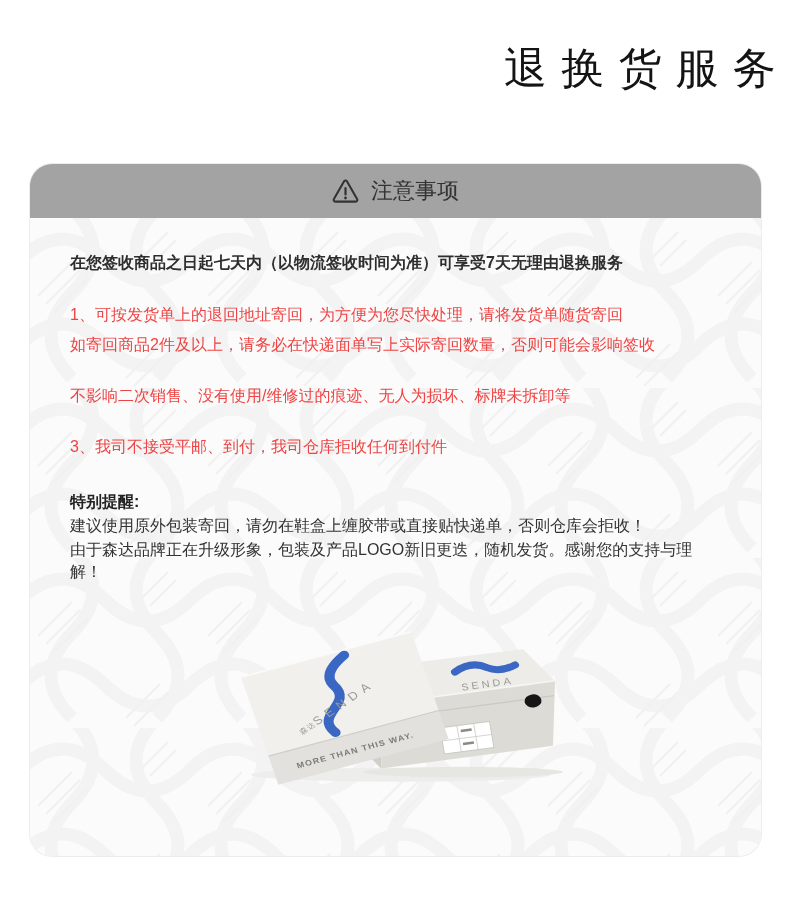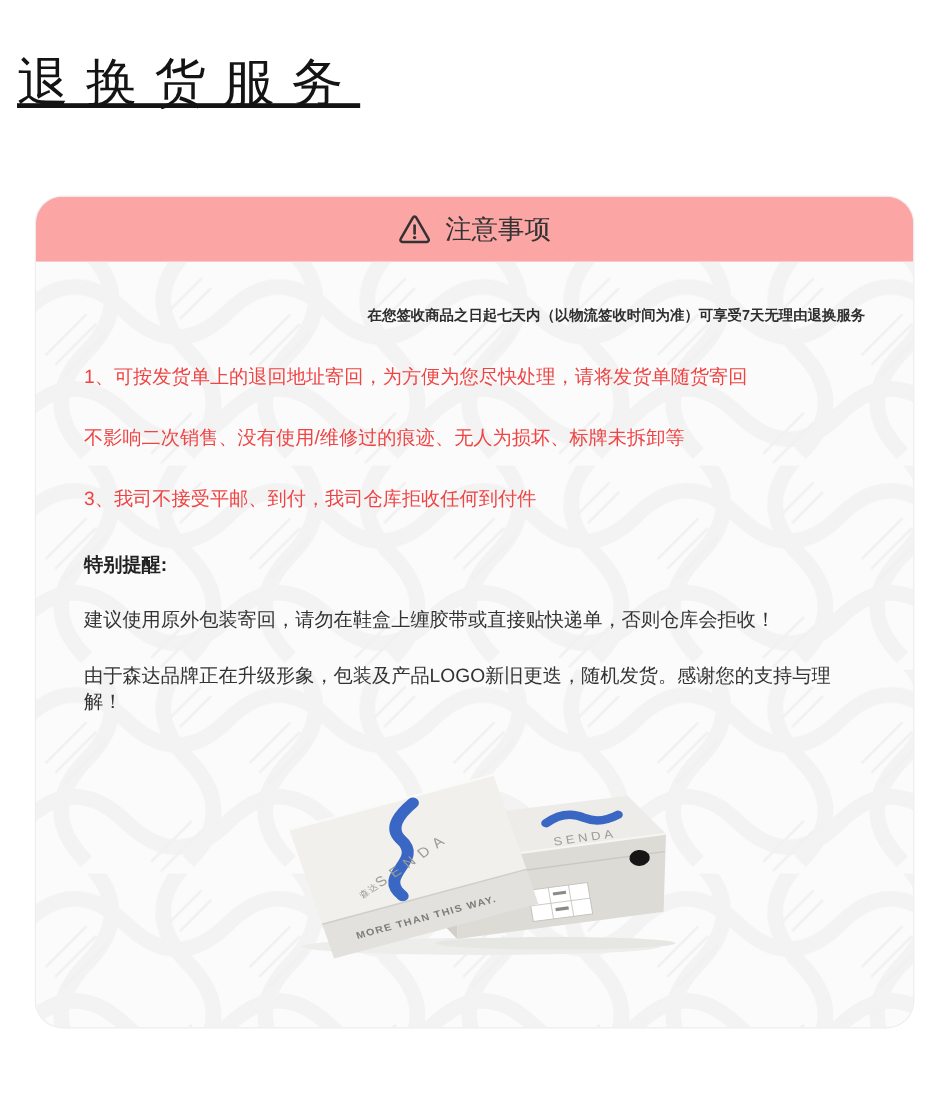--- a/index.html
+++ b/index.html
@@ -3,53 +3,53 @@
 <meta charset="utf-8">
 <style>
   html,body{margin:0;padding:0;}
   body{
     width:790px;height:914px;position:relative;background:#ffffff;
     font-family:"Liberation Sans","DejaVu Sans",sans-serif;
     color:#333;overflow:hidden;
   }
   .page-title{
     margin:0;padding-top:40px;
-    text-align:left;font-size:43px;font-weight:500;color:#141414;
-    letter-spacing:0.33em;text-indent:0.33em;text-decoration:underline;
+    text-align:right;font-size:43px;font-weight:500;color:#141414;
+    letter-spacing:0.33em;text-indent:0.33em;
   }
   .notice-card{
     position:absolute;left:30px;top:164px;width:731px;height:692px;
     border-radius:22px;overflow:hidden;
     box-shadow:0 0 0 1px #ededed;
     background:#fbfbfb;
   }
   .notice-header{
-    height:54px;background:#fca5a5;
+    height:54px;background:#a3a3a3;
     display:flex;align-items:center;justify-content:center;gap:12px;
     font-size:22px;color:#333;font-weight:500;
   }
   .warn-icon{display:block;}
   .notice-body{
     position:relative;height:638px;box-sizing:border-box;
     padding:34px 40px 0;
   }
   .watermark{
     position:absolute;inset:0;width:100%;height:100%;pointer-events:none;
   }
   .notice-content{position:relative;}
   .intro-line{
-    text-align:right;font-size:12px;font-weight:700;color:#2e2e2e;
+    text-align:left;font-size:16px;font-weight:700;color:#2e2e2e;
     margin:0 0 26px;line-height:22px;
   }
   .para{margin:0 0 21px;}
   .para .line{font-size:16px;line-height:30px;color:#ef4444;}
   .special-label{
     margin-top:29px;font-size:16px;font-weight:700;color:#222;line-height:22px;
   }
-  .special-line{margin-top:24px;font-size:16px;line-height:22px;color:#333;}
+  .special-line{margin-top:2px;font-size:16px;line-height:22px;color:#333;}
   .tip-line{margin-top:14px;font-size:16px;line-height:22px;color:#333;}
   .tip-line .tip-label{font-weight:700;color:#222;}
   .shoebox-wrap{width:345px;margin:24px auto 0;}
   .shoebox-wrap svg{display:block;}
 </style>
 </head>
 <body>
 
 <h1 class="page-title">退换货服务</h1>
 
@@ -84,20 +84,21 @@
       </defs>
       <rect width="731" height="638" fill="url(#wave)" opacity="0.85"></rect>
     </svg>
 
     <div class="notice-content">
 
       <p class="intro-line">在您签收商品之日起七天内（以物流签收时间为准）可享受7天无理由退换服务</p>
 
       <div class="para">
         <div class="line">1、可按发货单上的退回地址寄回，为方便为您尽快处理，请将发货单随货寄回</div>
+        <div class="line">如寄回商品2件及以上，请务必在快递面单写上实际寄回数量，否则可能会影响签收</div>
       </div>
 
       <div class="para">
         <div class="line">不影响二次销售、没有使用/维修过的痕迹、无人为损坏、标牌未拆卸等</div>
       </div>
 
       <div class="para">
         <div class="line">3、我司不接受平邮、到付，我司仓库拒收任何到付件</div>
       </div>
 

